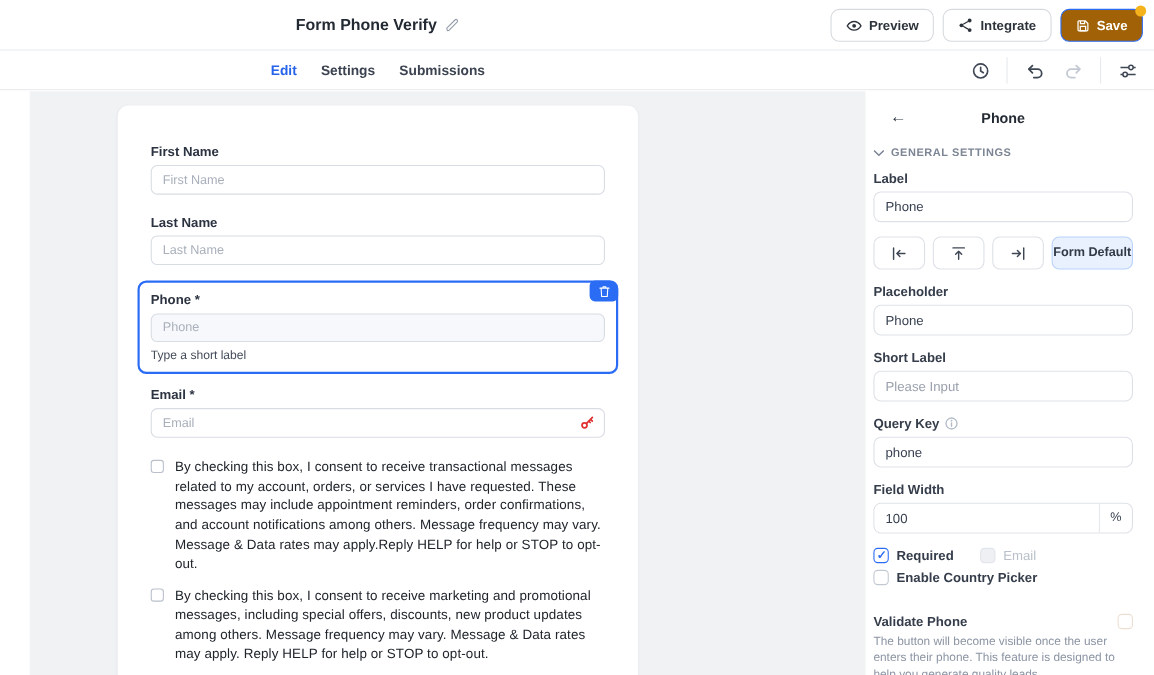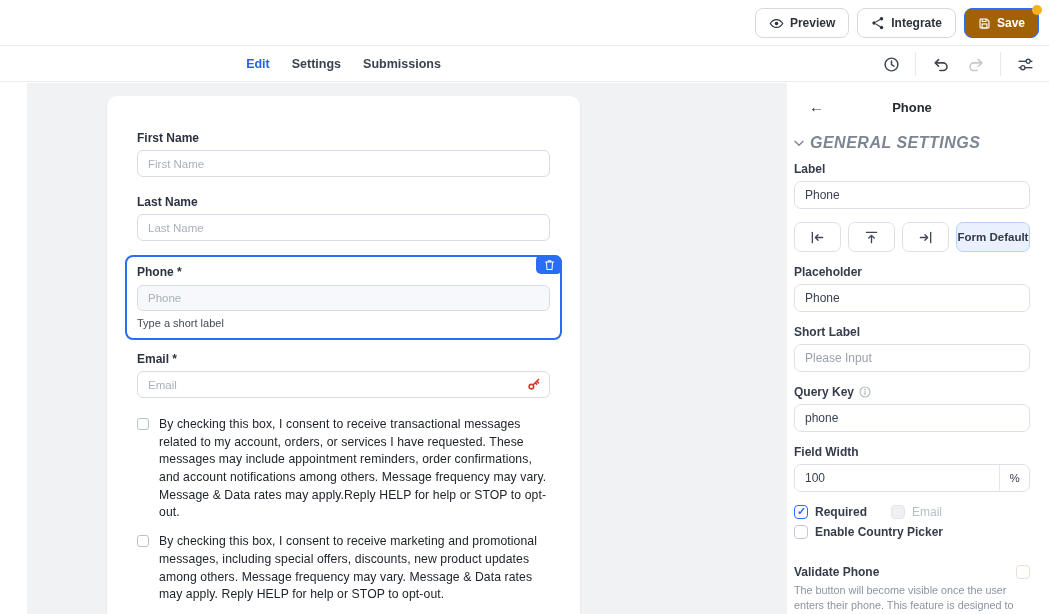--- a/index.html
+++ b/index.html
@@ -68,21 +68,21 @@
   
   .sidebar { position:absolute; top:83px; left:787px; width:262px; height:531px;
     background:#fff; padding:13px 19px 0 7px; overflow:hidden; }
   .panel-head { position:relative; height:24px; margin-bottom:14px; }
   .back-arrow { position:absolute; left:15px; top:1px; font-size:15px; color:#2b3240;
     cursor:pointer; line-height:20px; }
   .panel-title { text-align:center; font-size:13px; font-weight:700; color:#242a33;
     line-height:24px; }
   .section-head { display:flex; align-items:center; gap:6px; margin:14px 0 10px;
     cursor:pointer; }
-  .section-label { font-size:16px; font-weight:700; color:#7c8594; letter-spacing:.5px;font-style:italic; }
+  .section-label { font-size:10px; font-weight:700; color:#7c8594; letter-spacing:.5px; }
   .s-label { font-size:12px; font-weight:600; color:#353d4b; margin-bottom:5px;
     display:flex; align-items:center; gap:5px; }
   .s-input { width:100%; height:28px; border:1px solid #dde1e7; border-radius:7px;
     background:#fff; font-size:12px; padding:0 10px; color:#3a4252; outline:none;
     font-family:"Liberation Sans", sans-serif; }
   .s-input::placeholder { color:#9aa1ad; }
   .s-group { margin-bottom:13px; }
 
   .align-row { display:flex; gap:7px; }
   .align-btn { width:47px; height:30px; border:1px solid #dde1e7; border-radius:7px;
@@ -113,20 +113,28 @@
   .validate-block { margin-top:26px; }
   .validate-head { display:flex; align-items:flex-start; justify-content:space-between; }
   .validate-desc { margin-top:4px; font-size:10.8px; line-height:1.4; color:#8b94a3; }
 
   svg { display:block; }
 </style>
 </head>
 <body>
 
 <div class="app-header">
+  <div class="title-area">
+    <span class="page-title">Form Phone Verify</span>
+    <span>
+      <svg width="14" height="14" viewBox="0 0 16 16">
+          <path d="M3 13.3 2.5 11 11 2.5a1.55 1.55 0 0 1 2.2 2.2L4.7 13.2 2.5 13.5" fill="none" stroke="#98a0ad" stroke-width="1.2" stroke-linejoin="round"></path>
+        </svg>
+    </span>
+  </div>
   <div class="header-actions">
     <button class="btn">
       <span>
         <svg width="15" height="11" viewBox="0 0 16 12">
             <path d="M1.2 6C3 3.1 5.3 1.7 8 1.7S13 3.1 14.8 6C13 8.9 10.7 10.3 8 10.3S3 8.9 1.2 6Z" fill="none" stroke="#2d333b" stroke-width="1.3"></path>
             <circle cx="8" cy="6" r="1.9" fill="#2d333b"></circle>
           </svg>
       </span>
       <span>Preview</span>
     </button>

